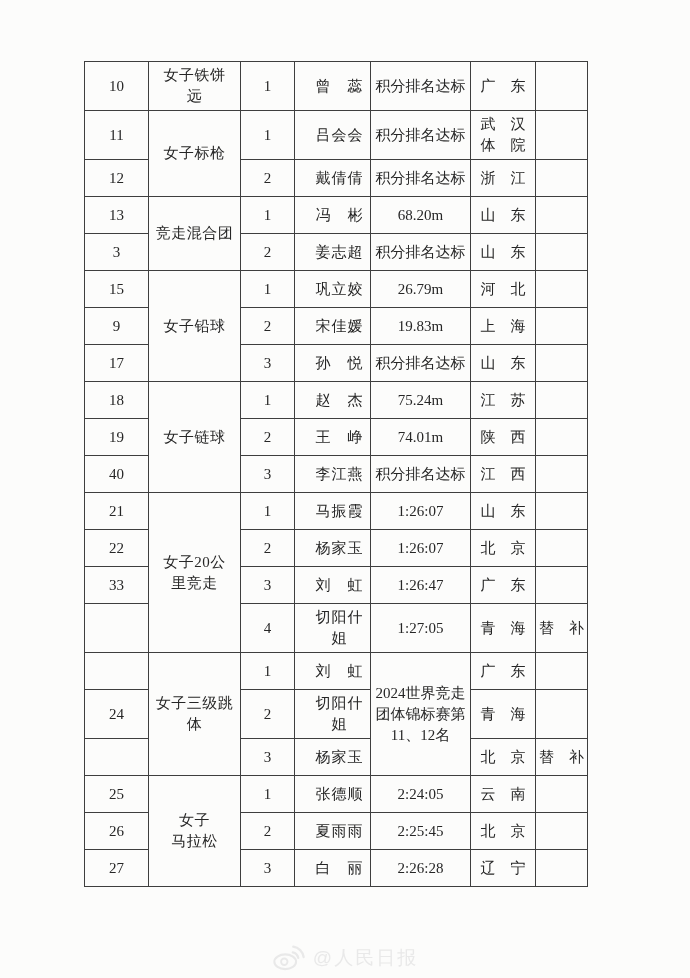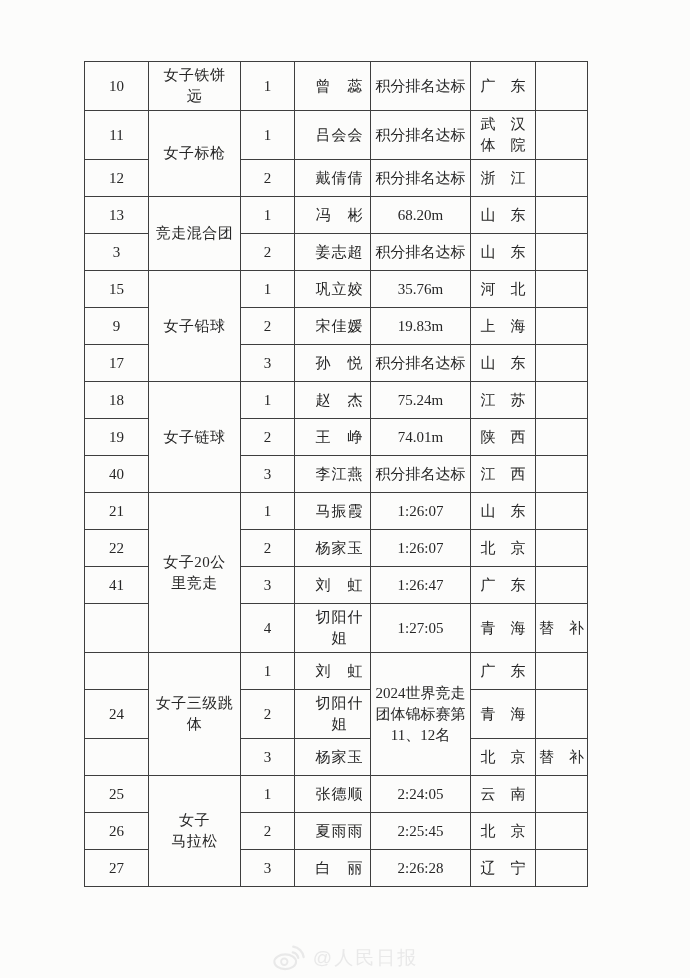--- a/index.html
+++ b/index.html
@@ -106,21 +106,21 @@
         <td class="col-name"><span class="ct">姜志超</span></td>
         <td class="col-result"><span class="ct">积分排名达标</span></td>
         <td class="col-unit"><span class="ct">山　东</span></td>
         <td class="col-remark"><span class="ct"></span></td>
       </tr>
       <tr>
         <td class="col-number"><span class="ct">15</span></td>
         <td class="col-event" rowspan="3"><span class="ct">女子铅球</span></td>
         <td class="col-rank"><span class="ct">1</span></td>
         <td class="col-name"><span class="ct">巩立姣</span></td>
-        <td class="col-result"><span class="ct">35.76m</span></td>
+        <td class="col-result"><span class="ct">26.79m</span></td>
         <td class="col-unit"><span class="ct">河　北</span></td>
         <td class="col-remark"><span class="ct"></span></td>
       </tr>
       <tr>
         <td class="col-number"><span class="ct">9</span></td>
         <td class="col-rank"><span class="ct">2</span></td>
         <td class="col-name"><span class="ct">宋佳媛</span></td>
         <td class="col-result"><span class="ct">19.83m</span></td>
         <td class="col-unit"><span class="ct">上　海</span></td>
         <td class="col-remark"><span class="ct"></span></td>
@@ -170,21 +170,21 @@
       </tr>
       <tr>
         <td class="col-number"><span class="ct">22</span></td>
         <td class="col-rank"><span class="ct">2</span></td>
         <td class="col-name"><span class="ct">杨家玉</span></td>
         <td class="col-result"><span class="ct">1:26:07</span></td>
         <td class="col-unit"><span class="ct">北　京</span></td>
         <td class="col-remark"><span class="ct"></span></td>
       </tr>
       <tr>
-        <td class="col-number"><span class="ct">41</span></td>
+        <td class="col-number"><span class="ct">33</span></td>
         <td class="col-rank"><span class="ct">3</span></td>
         <td class="col-name"><span class="ct">刘　虹</span></td>
         <td class="col-result"><span class="ct">1:26:47</span></td>
         <td class="col-unit"><span class="ct">广　东</span></td>
         <td class="col-remark"><span class="ct"></span></td>
       </tr>
       <tr>
         <td class="col-number"><span class="ct"></span></td>
         <td class="col-rank"><span class="ct">4</span></td>
         <td class="col-name"><span class="ct">切阳什姐</span></td>

